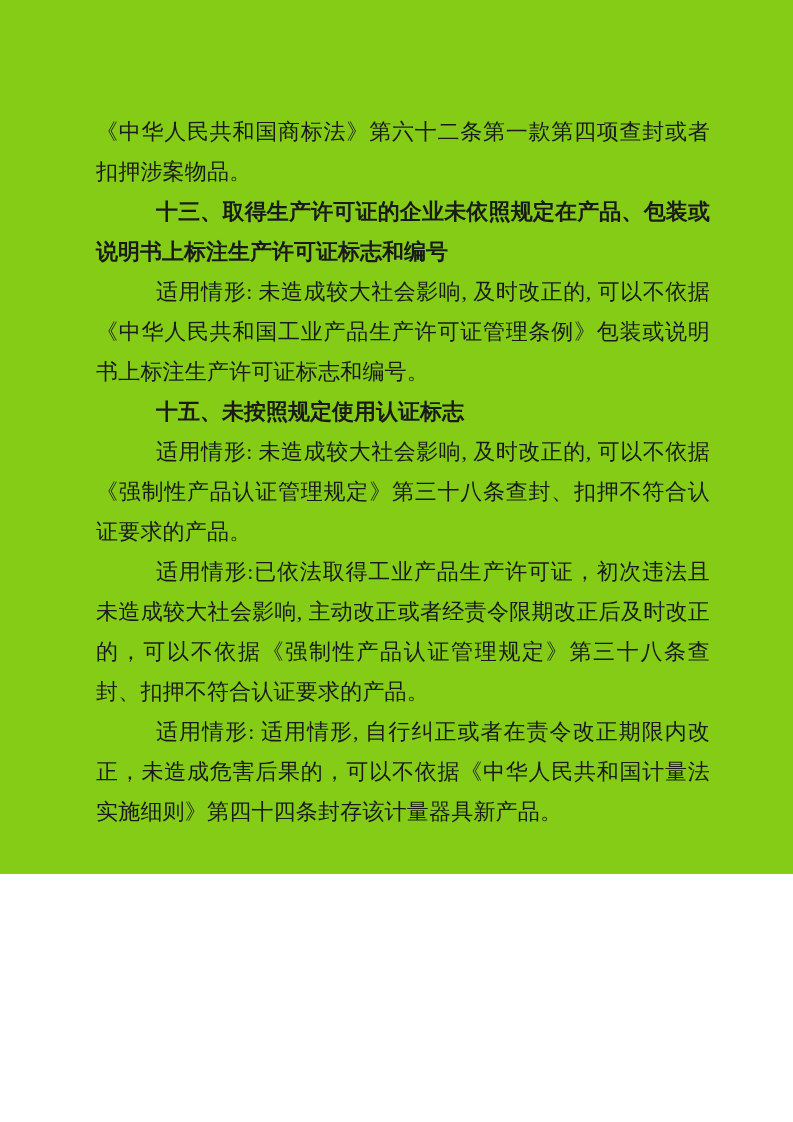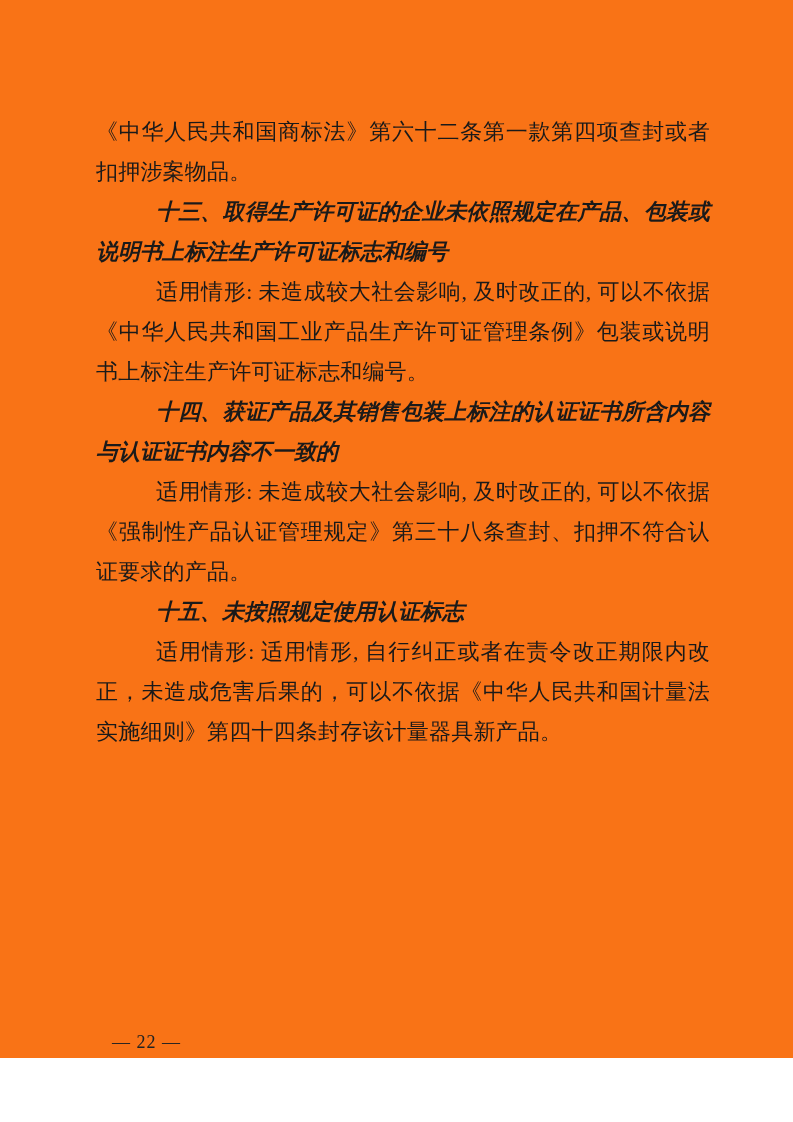--- a/index.html
+++ b/index.html
@@ -3,22 +3,22 @@
 <meta charset="utf-8">
 <style>
   html, body {
     margin: 0;
     padding: 0;
     background: #ffffff;
   }
   .page {
     position: relative;
     width: 793px;
-    height: 1058px;
-    background: #f97316;
+    height: 874px;
+    background: #84cc16;
     overflow: hidden;
     font-family: "Liberation Serif", serif;
     color: #1a1a1a;
   }
   .content {
     position: absolute;
     left: 96px;
     top: 112px;
     width: 614px;
   }
@@ -31,21 +31,20 @@
     text-justify: inter-ideograph;
   }
   .para.body {
     font-family: "Liberation Serif", serif;
     font-weight: 400;
   }
   .para.heading {
     font-family: "Liberation Sans", sans-serif;
     font-weight: 700;
     letter-spacing: 0;
-    font-style: italic;
   }
   .indent {
     text-indent: 60px;
   }
   .page-number {
     position: absolute;
     left: 112px;
     top: 1028px;
     font-family: "Liberation Serif", serif;
     font-size: 18px;
@@ -60,26 +59,26 @@
 <div class="page">
 
   <div class="content">
 
     <p class="para body">《中华人民共和国商标法》第六十二条第一款第四项查封或者扣押涉案物品。</p>
 
     <p class="para heading indent">十三、取得生产许可证的企业未依照规定在产品、包装或说明书上标注生产许可证标志和编号</p>
 
     <p class="para body indent">适用情形: 未造成较大社会影响, 及时改正的, 可以不依据《中华人民共和国工业产品生产许可证管理条例》包装或说明书上标注生产许可证标志和编号。</p>
 
-    <p class="para heading indent">十四、获证产品及其销售包装上标注的认证证书所含内容与认证证书内容不一致的</p>
+
+    <p class="para heading indent">十五、未按照规定使用认证标志</p>
 
     <p class="para body indent">适用情形: 未造成较大社会影响, 及时改正的, 可以不依据《强制性产品认证管理规定》第三十八条查封、扣押不符合认证要求的产品。</p>
 
-    <p class="para heading indent">十五、未按照规定使用认证标志</p>
-
+    <p class="para body indent">适用情形:已依法取得工业产品生产许可证，初次违法且未造成较大社会影响, 主动改正或者经责令限期改正后及时改正的，可以不依据《强制性产品认证管理规定》第三十八条查封、扣押不符合认证要求的产品。</p>
 
 
     <p class="para body indent">适用情形: 适用情形, 自行纠正或者在责令改正期限内改正，未造成危害后果的，可以不依据《中华人民共和国计量法实施细则》第四十四条封存该计量器具新产品。</p>
 
   </div>
 
   <div class="page-number">— 22 —</div>
 
 </div>
 

